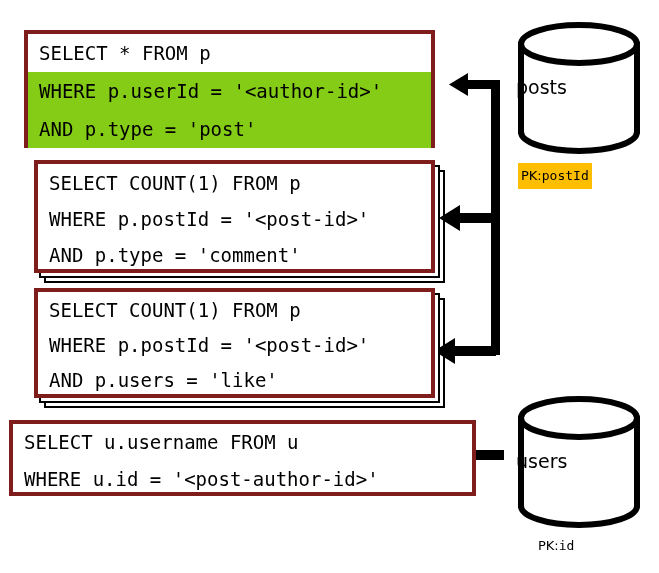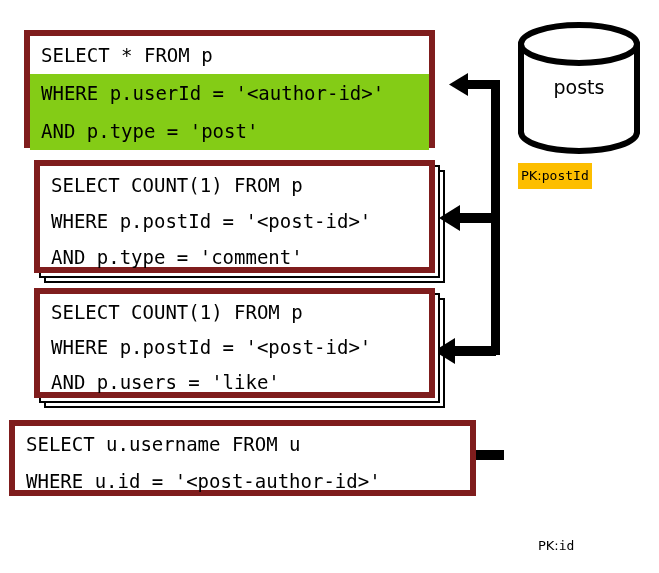--- a/index.html
+++ b/index.html
@@ -18,21 +18,21 @@
     position: absolute;
     left: 0; top: 0;
     width: 659px;
     height: 573px;
   }
 
   
   .qbox {
     position: absolute;
     background: #ffffff;
-    border: 6px solid #7f1d1d;
+    border: 4px solid #7f1d1d;
     box-sizing: border-box;
     z-index: 6;
   }
   .qline {
     font-family: "DejaVu Sans Mono", monospace;
     font-size: 19px;
     line-height: 38px;
     color: #000000;
     white-space: pre;
     padding-left: 11px;
@@ -52,21 +52,21 @@
   }
 
   
   .cyl {
     position: absolute;
     z-index: 6;
   }
   .cyl-label {
     position: absolute;
     width: 100%;
-    text-align: center;
+    text-align: left;
     font-family: "DejaVu Sans", sans-serif;
     font-size: 19px;
     color: #000000;
   }
 
   
   .pk {
     position: absolute;
     font-size: 13px;
     color: #000000;
@@ -157,15 +157,24 @@
     <svg width="126" height="132" viewBox="0 0 126 132" xmlns="http://www.w3.org/2000/svg">
       <path d="M5,22 L5,110" stroke="#000" stroke-width="6" fill="none" stroke-linecap="round"></path>
       <path d="M121,22 L121,110" stroke="#000" stroke-width="6" fill="none" stroke-linecap="round"></path>
       <path d="M5,110 A58,19 0 0 0 121,110" stroke="#000" stroke-width="6" fill="#fff"></path>
       <ellipse cx="63" cy="22" rx="58" ry="19" stroke="#000" stroke-width="6" fill="#fff"></ellipse>
     </svg>
     <div class="cyl-label" style="top:54px;">posts</div>
   </div>
   <div class="pk hl" style="left:518px; top:163px;"><span class="pk-prefix">PK:</span><span class="pk-value">postId</span></div>
 
+  <div class="cyl" style="left:516px; top:396px; width:126px; height:132px;">
+    <svg width="126" height="132" viewBox="0 0 126 132" xmlns="http://www.w3.org/2000/svg">
+      <path d="M5,22 L5,110" stroke="#000" stroke-width="6" fill="none" stroke-linecap="round"></path>
+      <path d="M121,22 L121,110" stroke="#000" stroke-width="6" fill="none" stroke-linecap="round"></path>
+      <path d="M5,110 A58,19 0 0 0 121,110" stroke="#000" stroke-width="6" fill="#fff"></path>
+      <ellipse cx="63" cy="22" rx="58" ry="19" stroke="#000" stroke-width="6" fill="#fff"></ellipse>
+    </svg>
+    <div class="cyl-label" style="top:54px;">users</div>
+  </div>
   <div class="pk" style="left:538px; top:533px;"><span class="pk-prefix">PK:</span><span class="pk-value">id</span></div>
 
 </div>
 
 </body></html>

